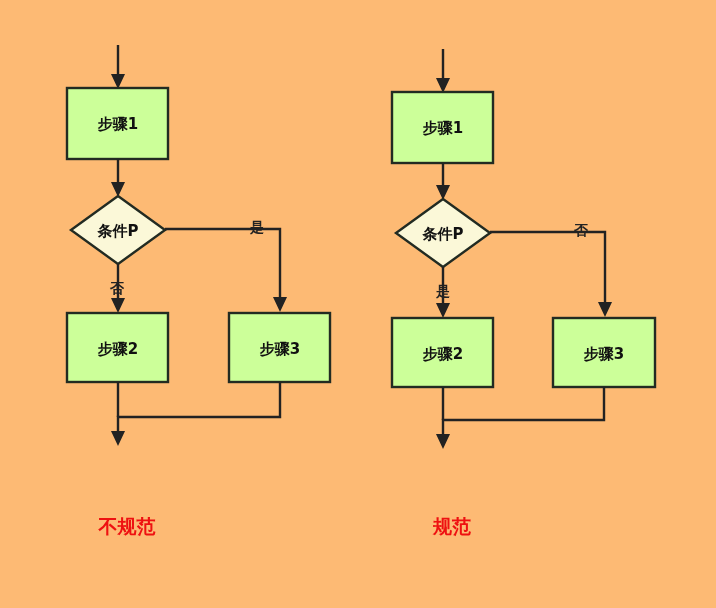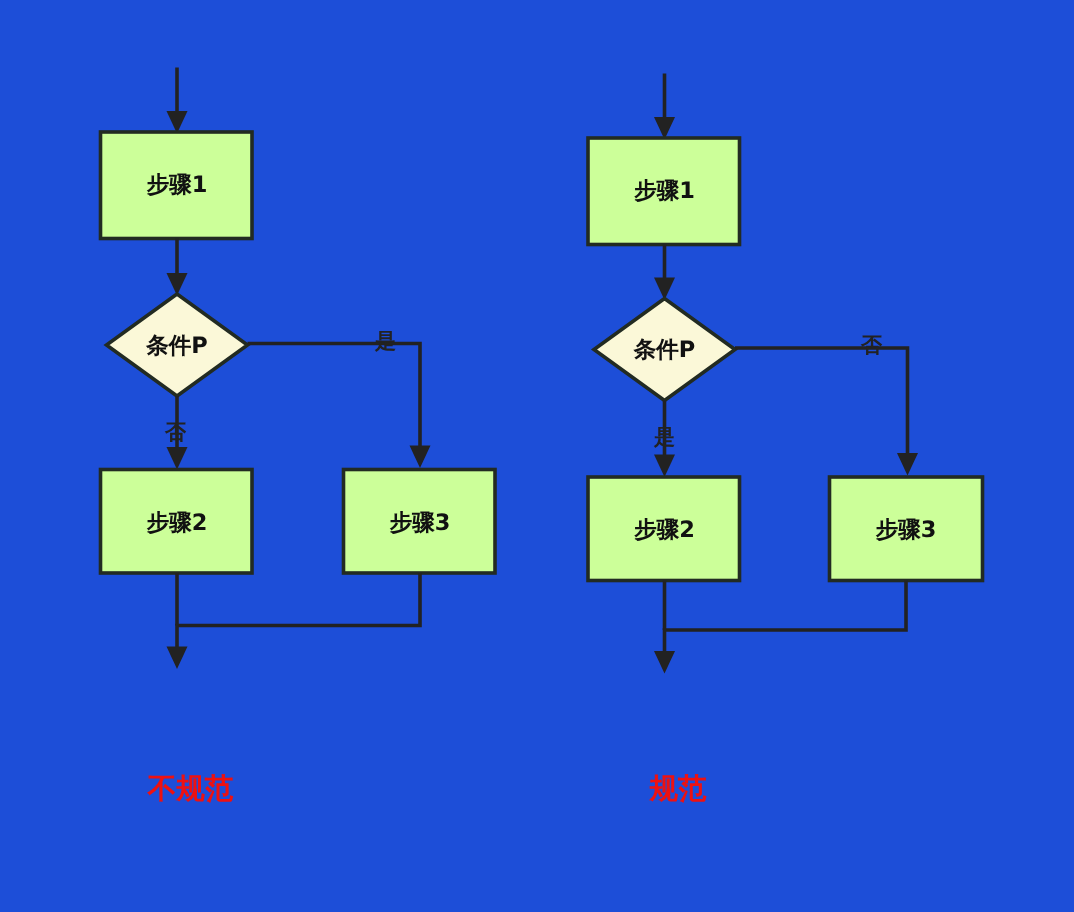--- a/index.html
+++ b/index.html
@@ -8,21 +8,21 @@
     padding: 0;
     background: #ffffff;
   }
   body {
     font-family: "DejaVu Sans", "Liberation Sans", sans-serif;
   }
   #canvas {
     position: relative;
     width: 716px;
     height: 608px;
-    background: #1d4ed8;
+    background: #fdba74;
     overflow: hidden;
   }
   .diagram-svg {
     position: absolute;
     top: 0;
     left: 0;
     width: 716px;
     height: 608px;
   }
   .node-box {

